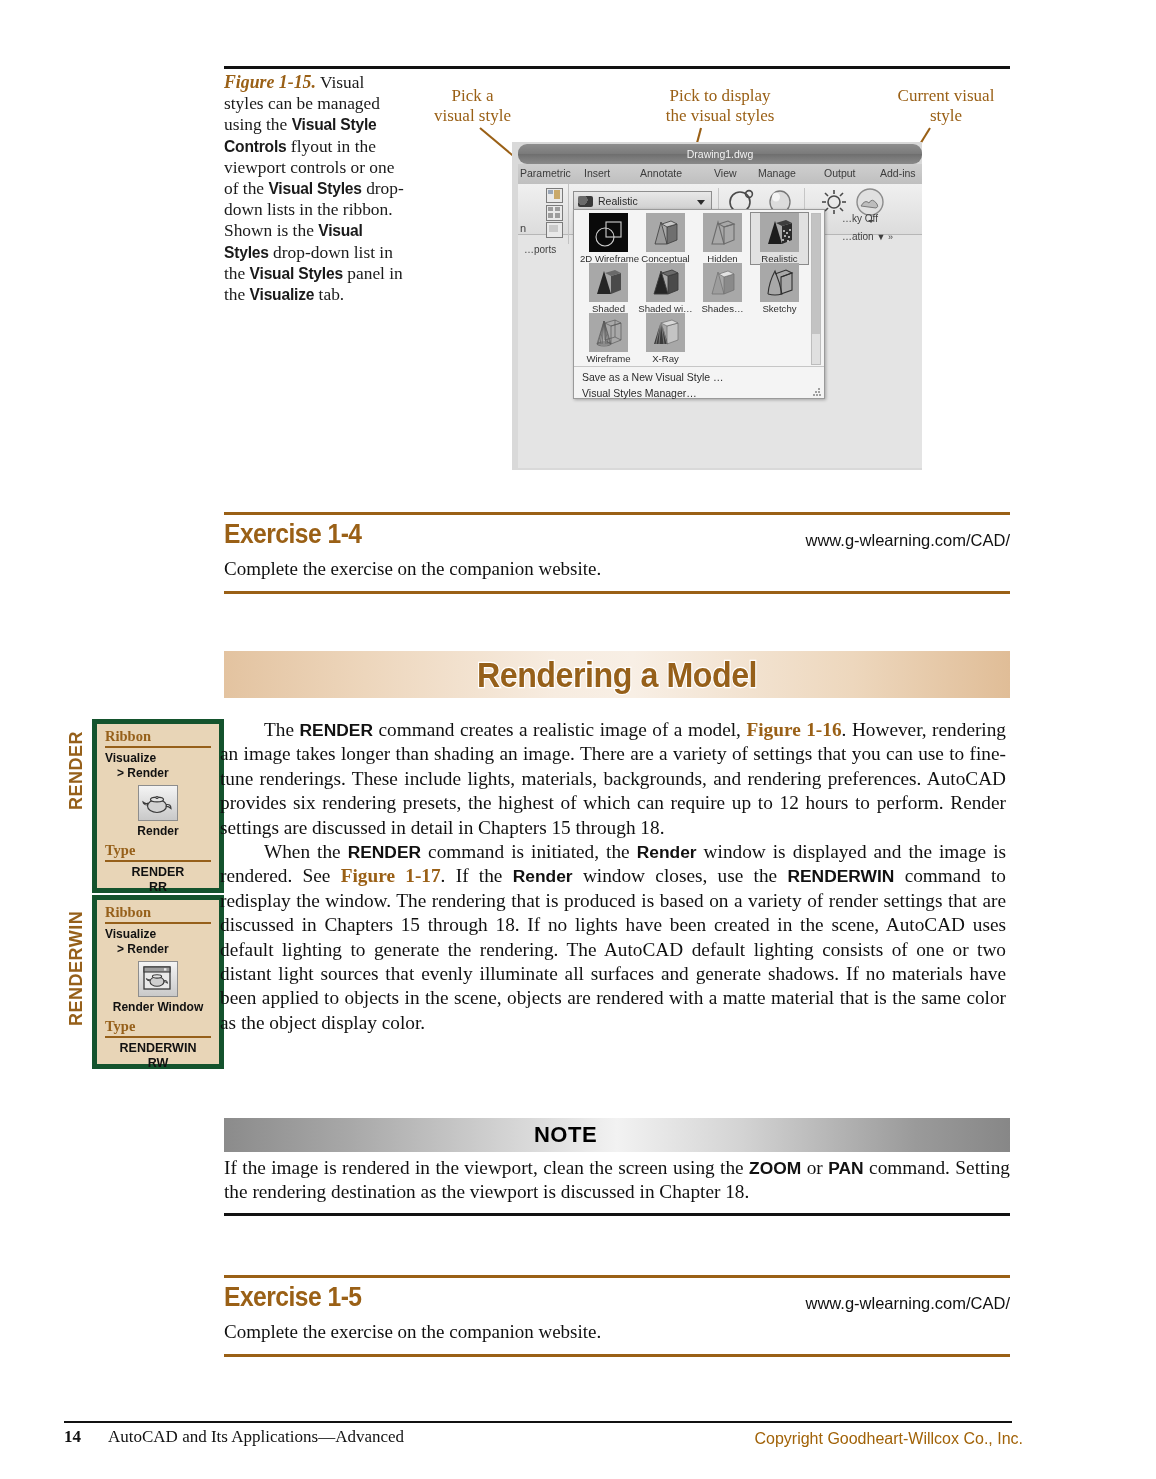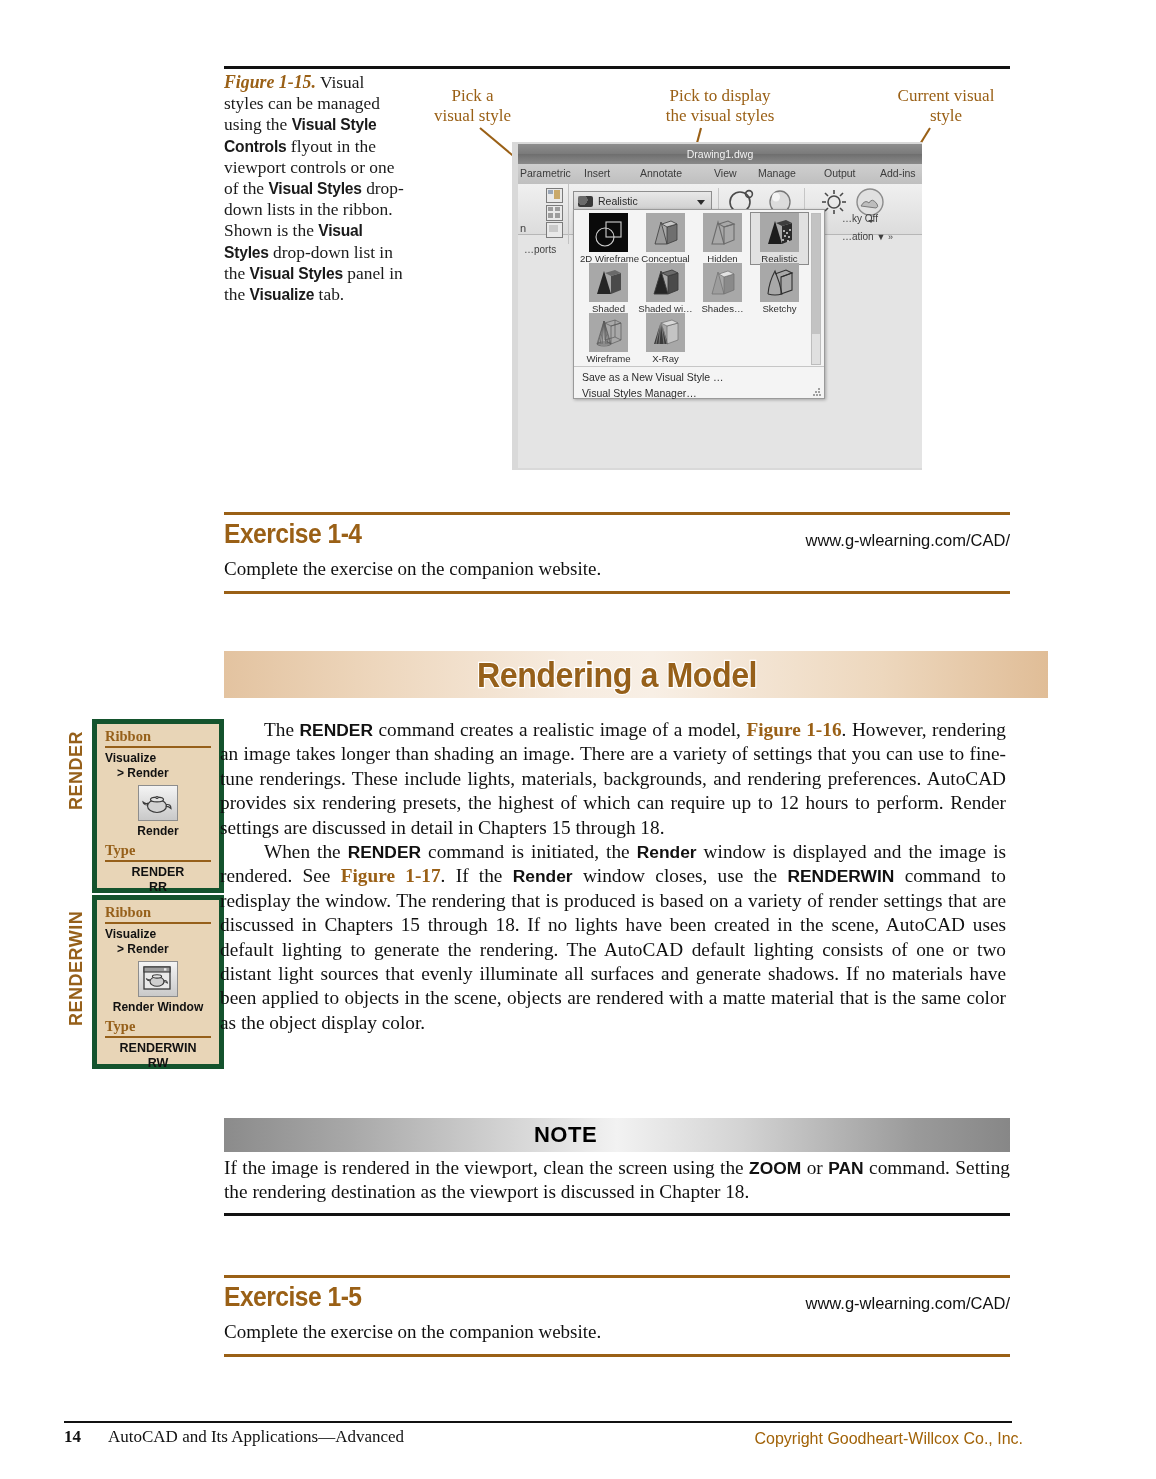--- a/index.html
+++ b/index.html
@@ -45,21 +45,21 @@
   
   .acad{
     position:absolute;left:512px;top:142px;width:410px;height:328px;
     background:#d9d9d9;
     overflow:hidden;
   }
   .acad-titlebar{
     position:absolute;left:6px;top:2px;width:404px;height:20px;
     background:linear-gradient(to bottom,#8e8e8e 0%,#7b7b7b 48%,#6f6f6f 52%,#8a8a8a 100%);
     color:#f2f2f2;font-family:"Liberation Sans",sans-serif;font-size:10.5px;
-    text-align:center;line-height:20px;
+    text-align:center;line-height:20px;border-radius:9px;
   }
   .acad-tabs{
     position:absolute;left:6px;top:22px;width:404px;height:20px;
     background:linear-gradient(to bottom,#cfcfcf,#bfbfbf);
     border-bottom:1px solid #a5a5a5;
   }
   .acad-tabs span{
     position:absolute;top:3px;font-family:"Liberation Sans",sans-serif;
     font-size:10.5px;color:#3b3b3b;white-space:nowrap;
   }
@@ -144,21 +144,20 @@
   }
   .ex-sub{
     position:absolute;left:224px;
     font-family:"Liberation Serif",serif;font-size:19px;color:#111;
   }
 
   
   .banner{
     position:absolute;left:224px;top:651px;width:786px;height:47px;
     background:linear-gradient(to right,#e3c3a0 0%,#edd6bc 18%,#f7ece0 42%,#f8efe5 52%,#edd7bd 80%,#e0bd97 100%);
-    padding-left:38px;
   }
   .banner .txt{
     position:absolute;left:0;top:0;width:786px;height:47px;
     display:flex;align-items:center;justify-content:center;
     font-family:"Liberation Sans",sans-serif;font-weight:bold;
     font-size:35px;color:#96601a;letter-spacing:-0.5px;
     transform:scaleX(0.92);
     -webkit-text-stroke:2.4px #ffffff;
     paint-order:stroke fill;
   }

